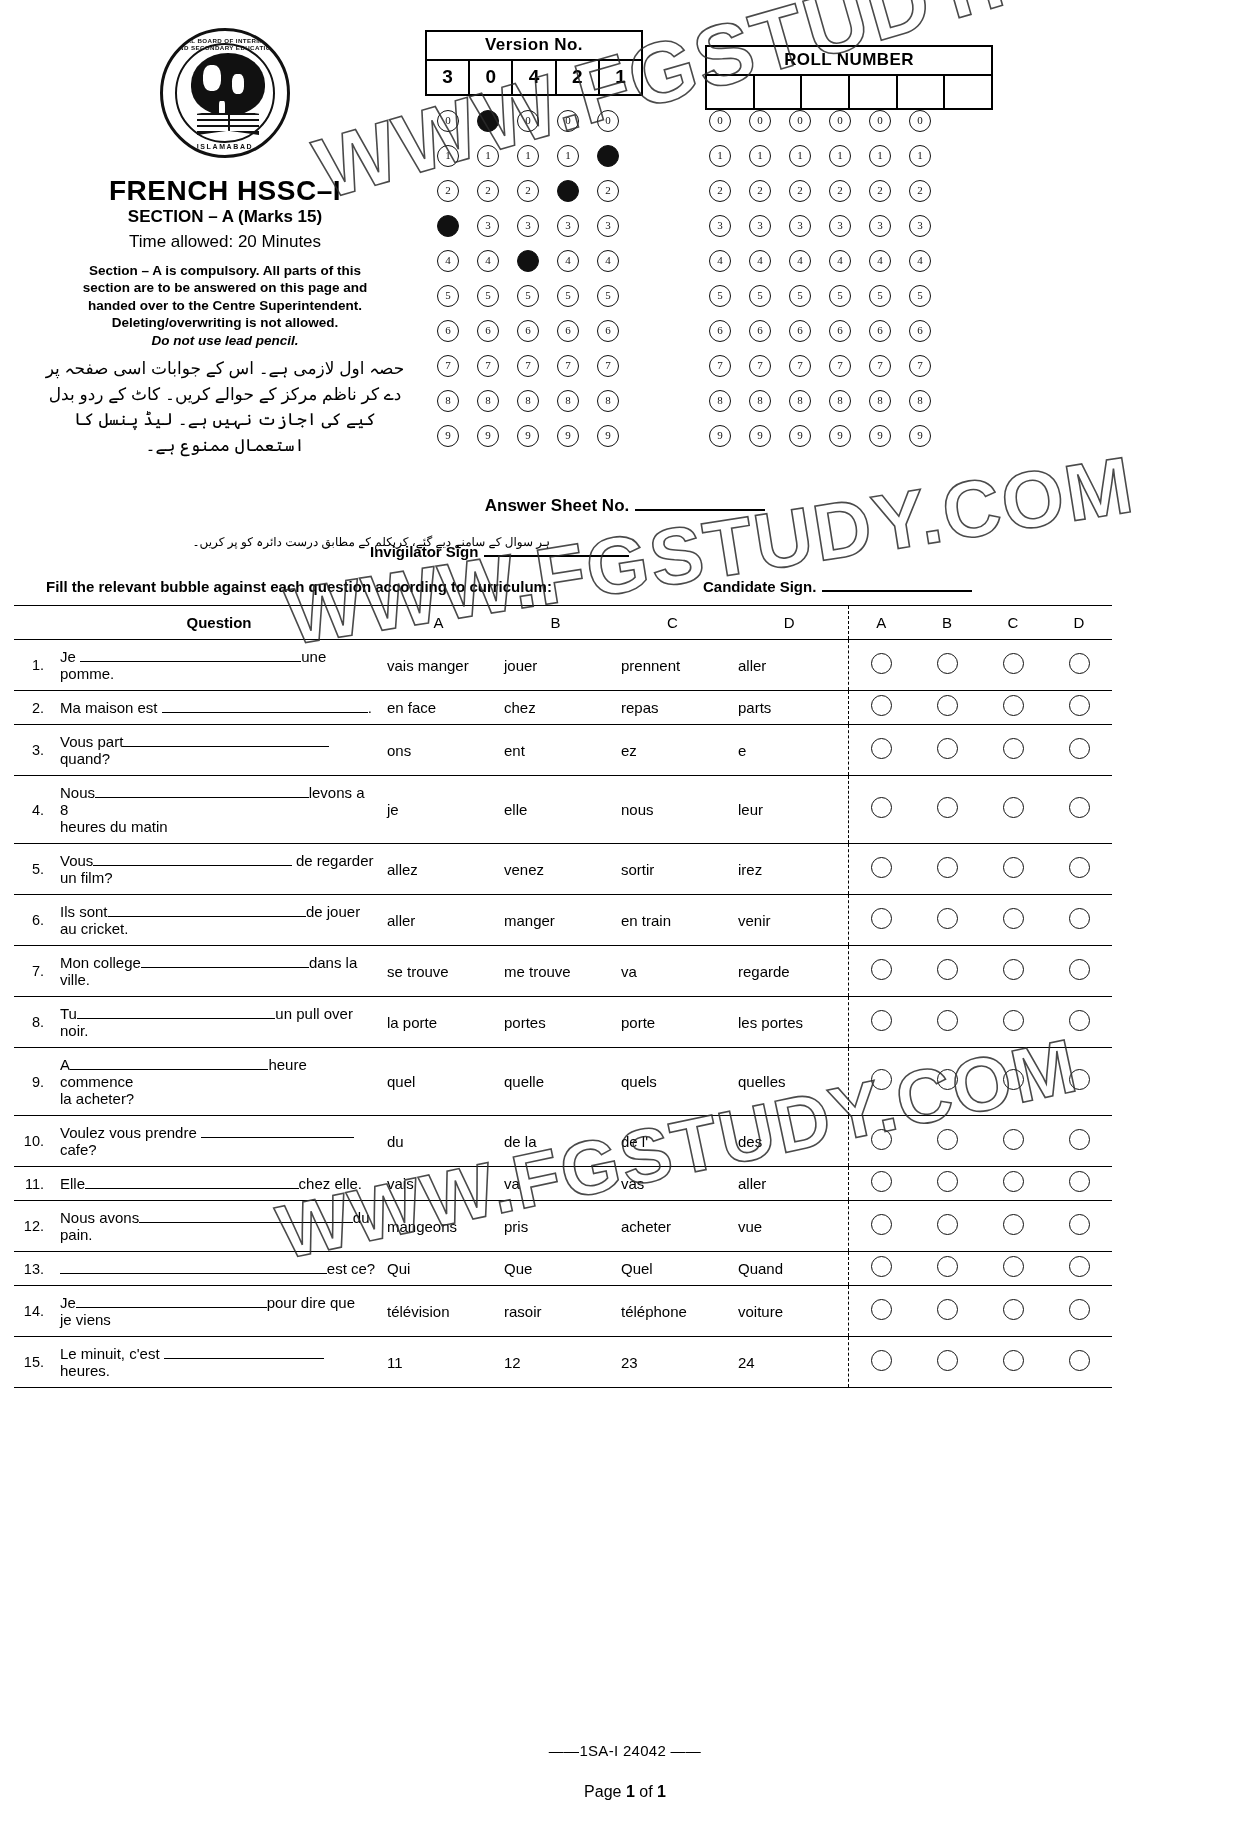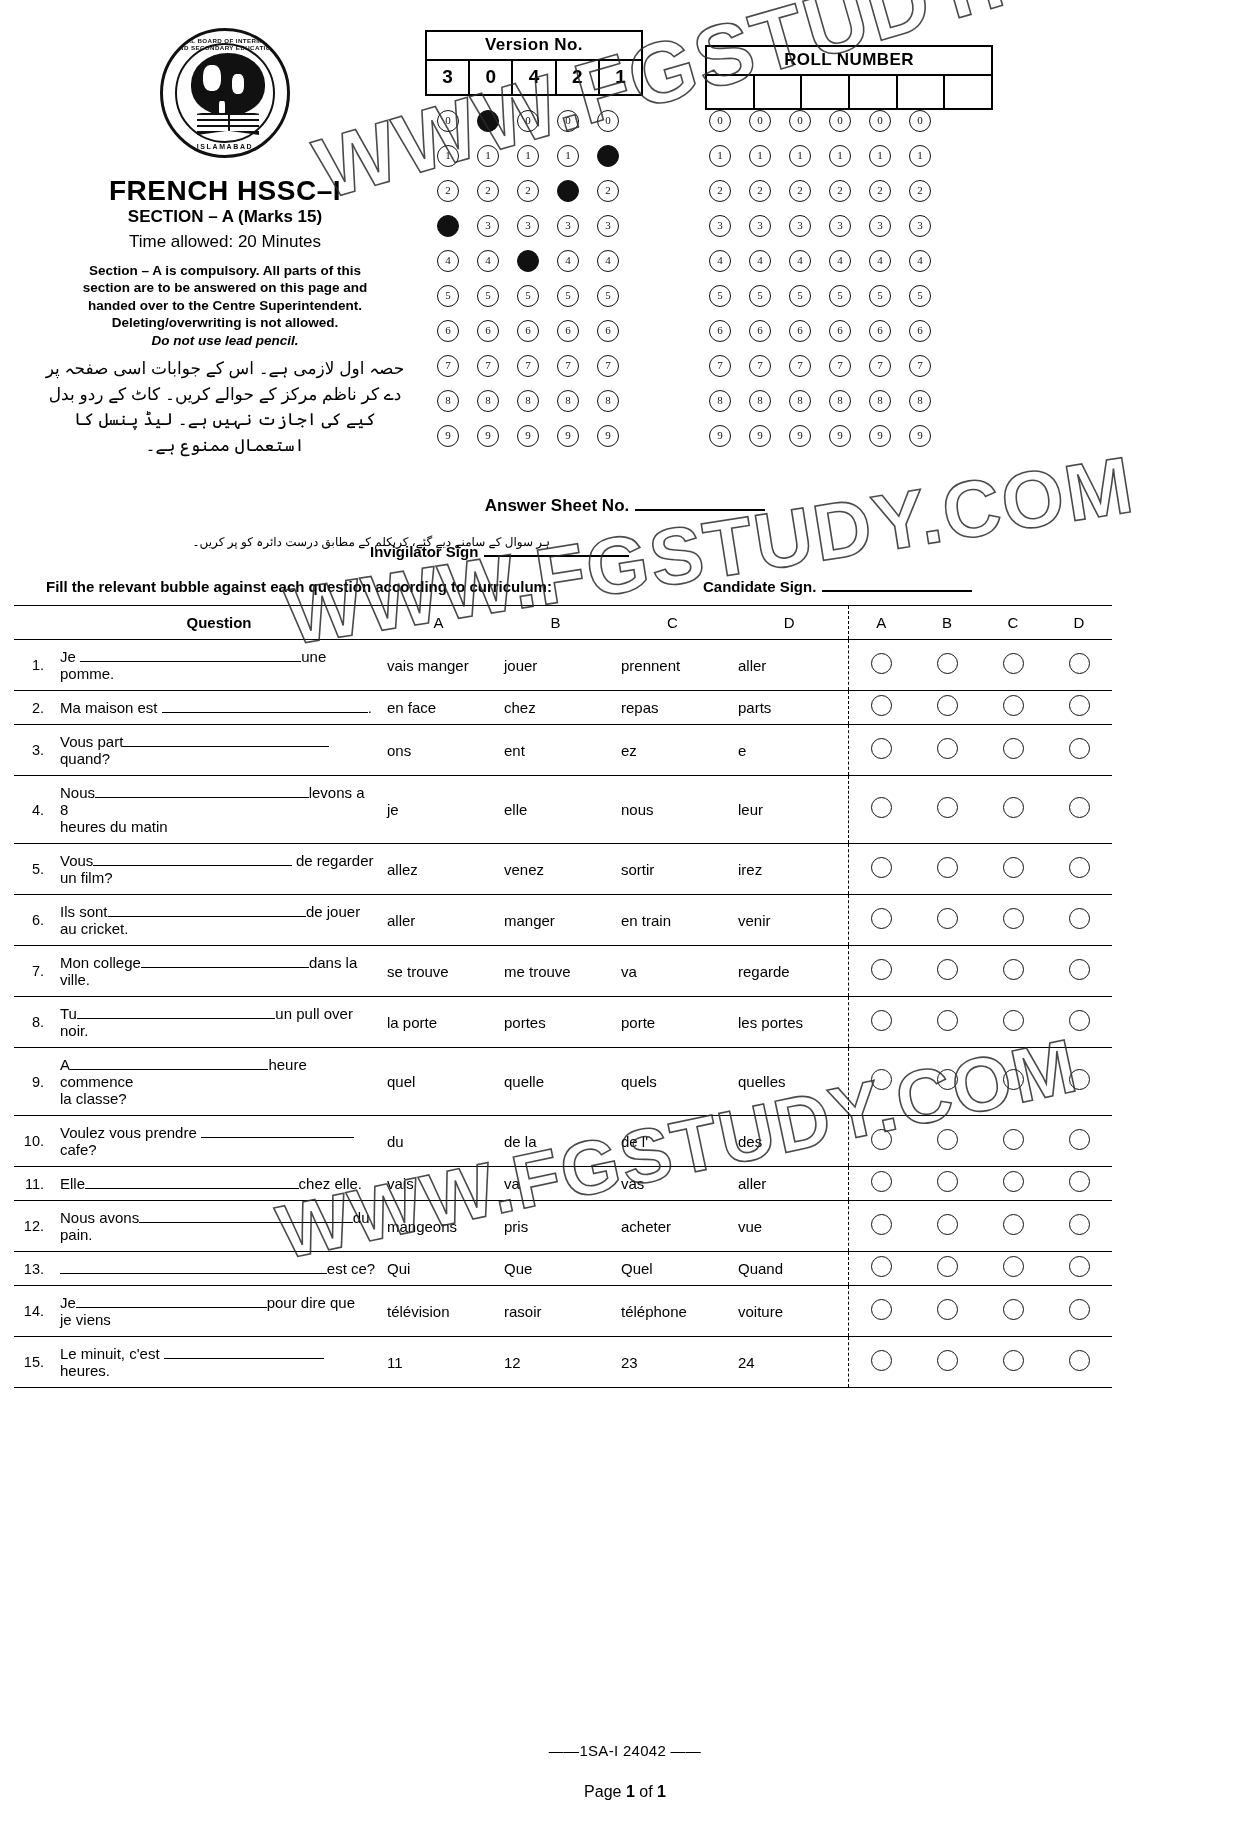--- a/index.html
+++ b/index.html
@@ -497,21 +497,21 @@
         <td class="c-opt">portes</td>
         <td class="c-opt">porte</td>
         <td class="c-opt last">les portes</td>
         <td class="c-ans first"><span class="ansbub"></span></td>
         <td class="c-ans"><span class="ansbub"></span></td>
         <td class="c-ans"><span class="ansbub"></span></td>
         <td class="c-ans"><span class="ansbub"></span></td>
       </tr>
       <tr>
         <td class="c-num">9.</td>
-        <td class="c-q"><span>A</span><span class="blank" style="width: 198.4px;"></span><span>heure  commence</span><span class="qline2">la classe?</span></td>
+        <td class="c-q"><span>A</span><span class="blank" style="width: 198.4px;"></span><span>heure  commence</span><span class="qline2">la acheter?</span></td>
         <td class="c-opt">quel</td>
         <td class="c-opt">quelle</td>
         <td class="c-opt">quels</td>
         <td class="c-opt last">quelles</td>
         <td class="c-ans first"><span class="ansbub"></span></td>
         <td class="c-ans"><span class="ansbub"></span></td>
         <td class="c-ans"><span class="ansbub"></span></td>
         <td class="c-ans"><span class="ansbub"></span></td>
       </tr>
       <tr>

